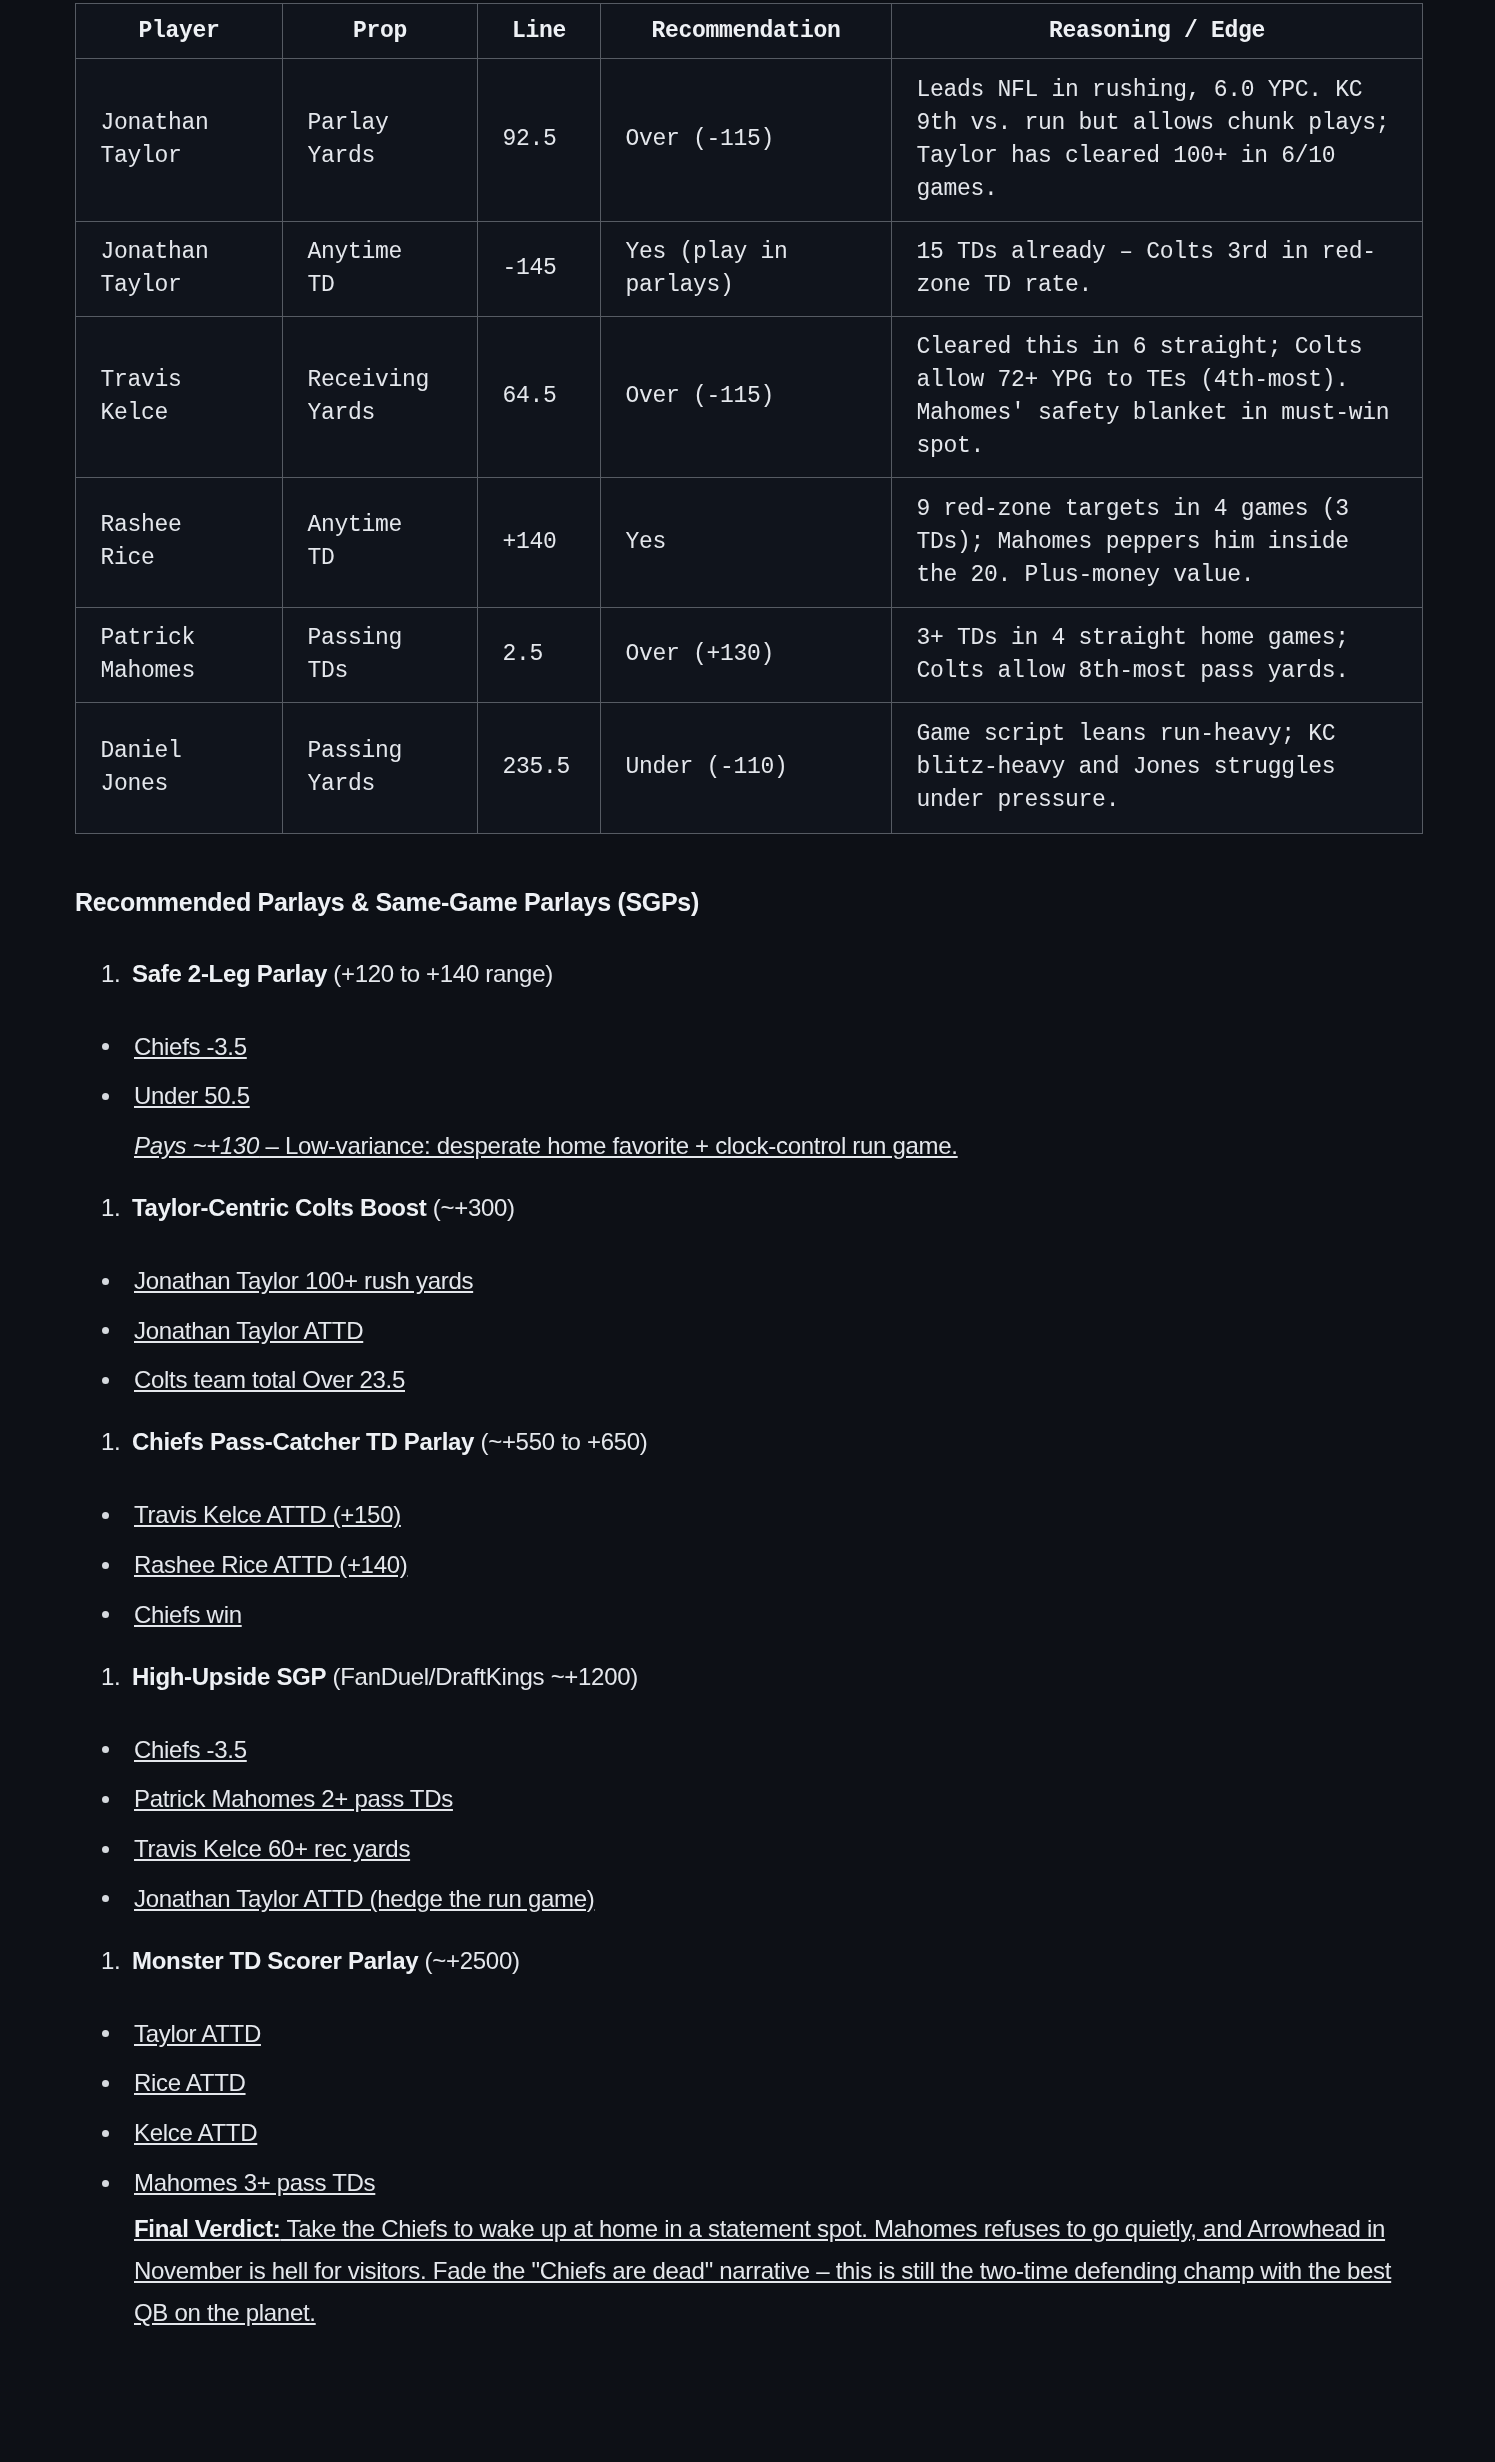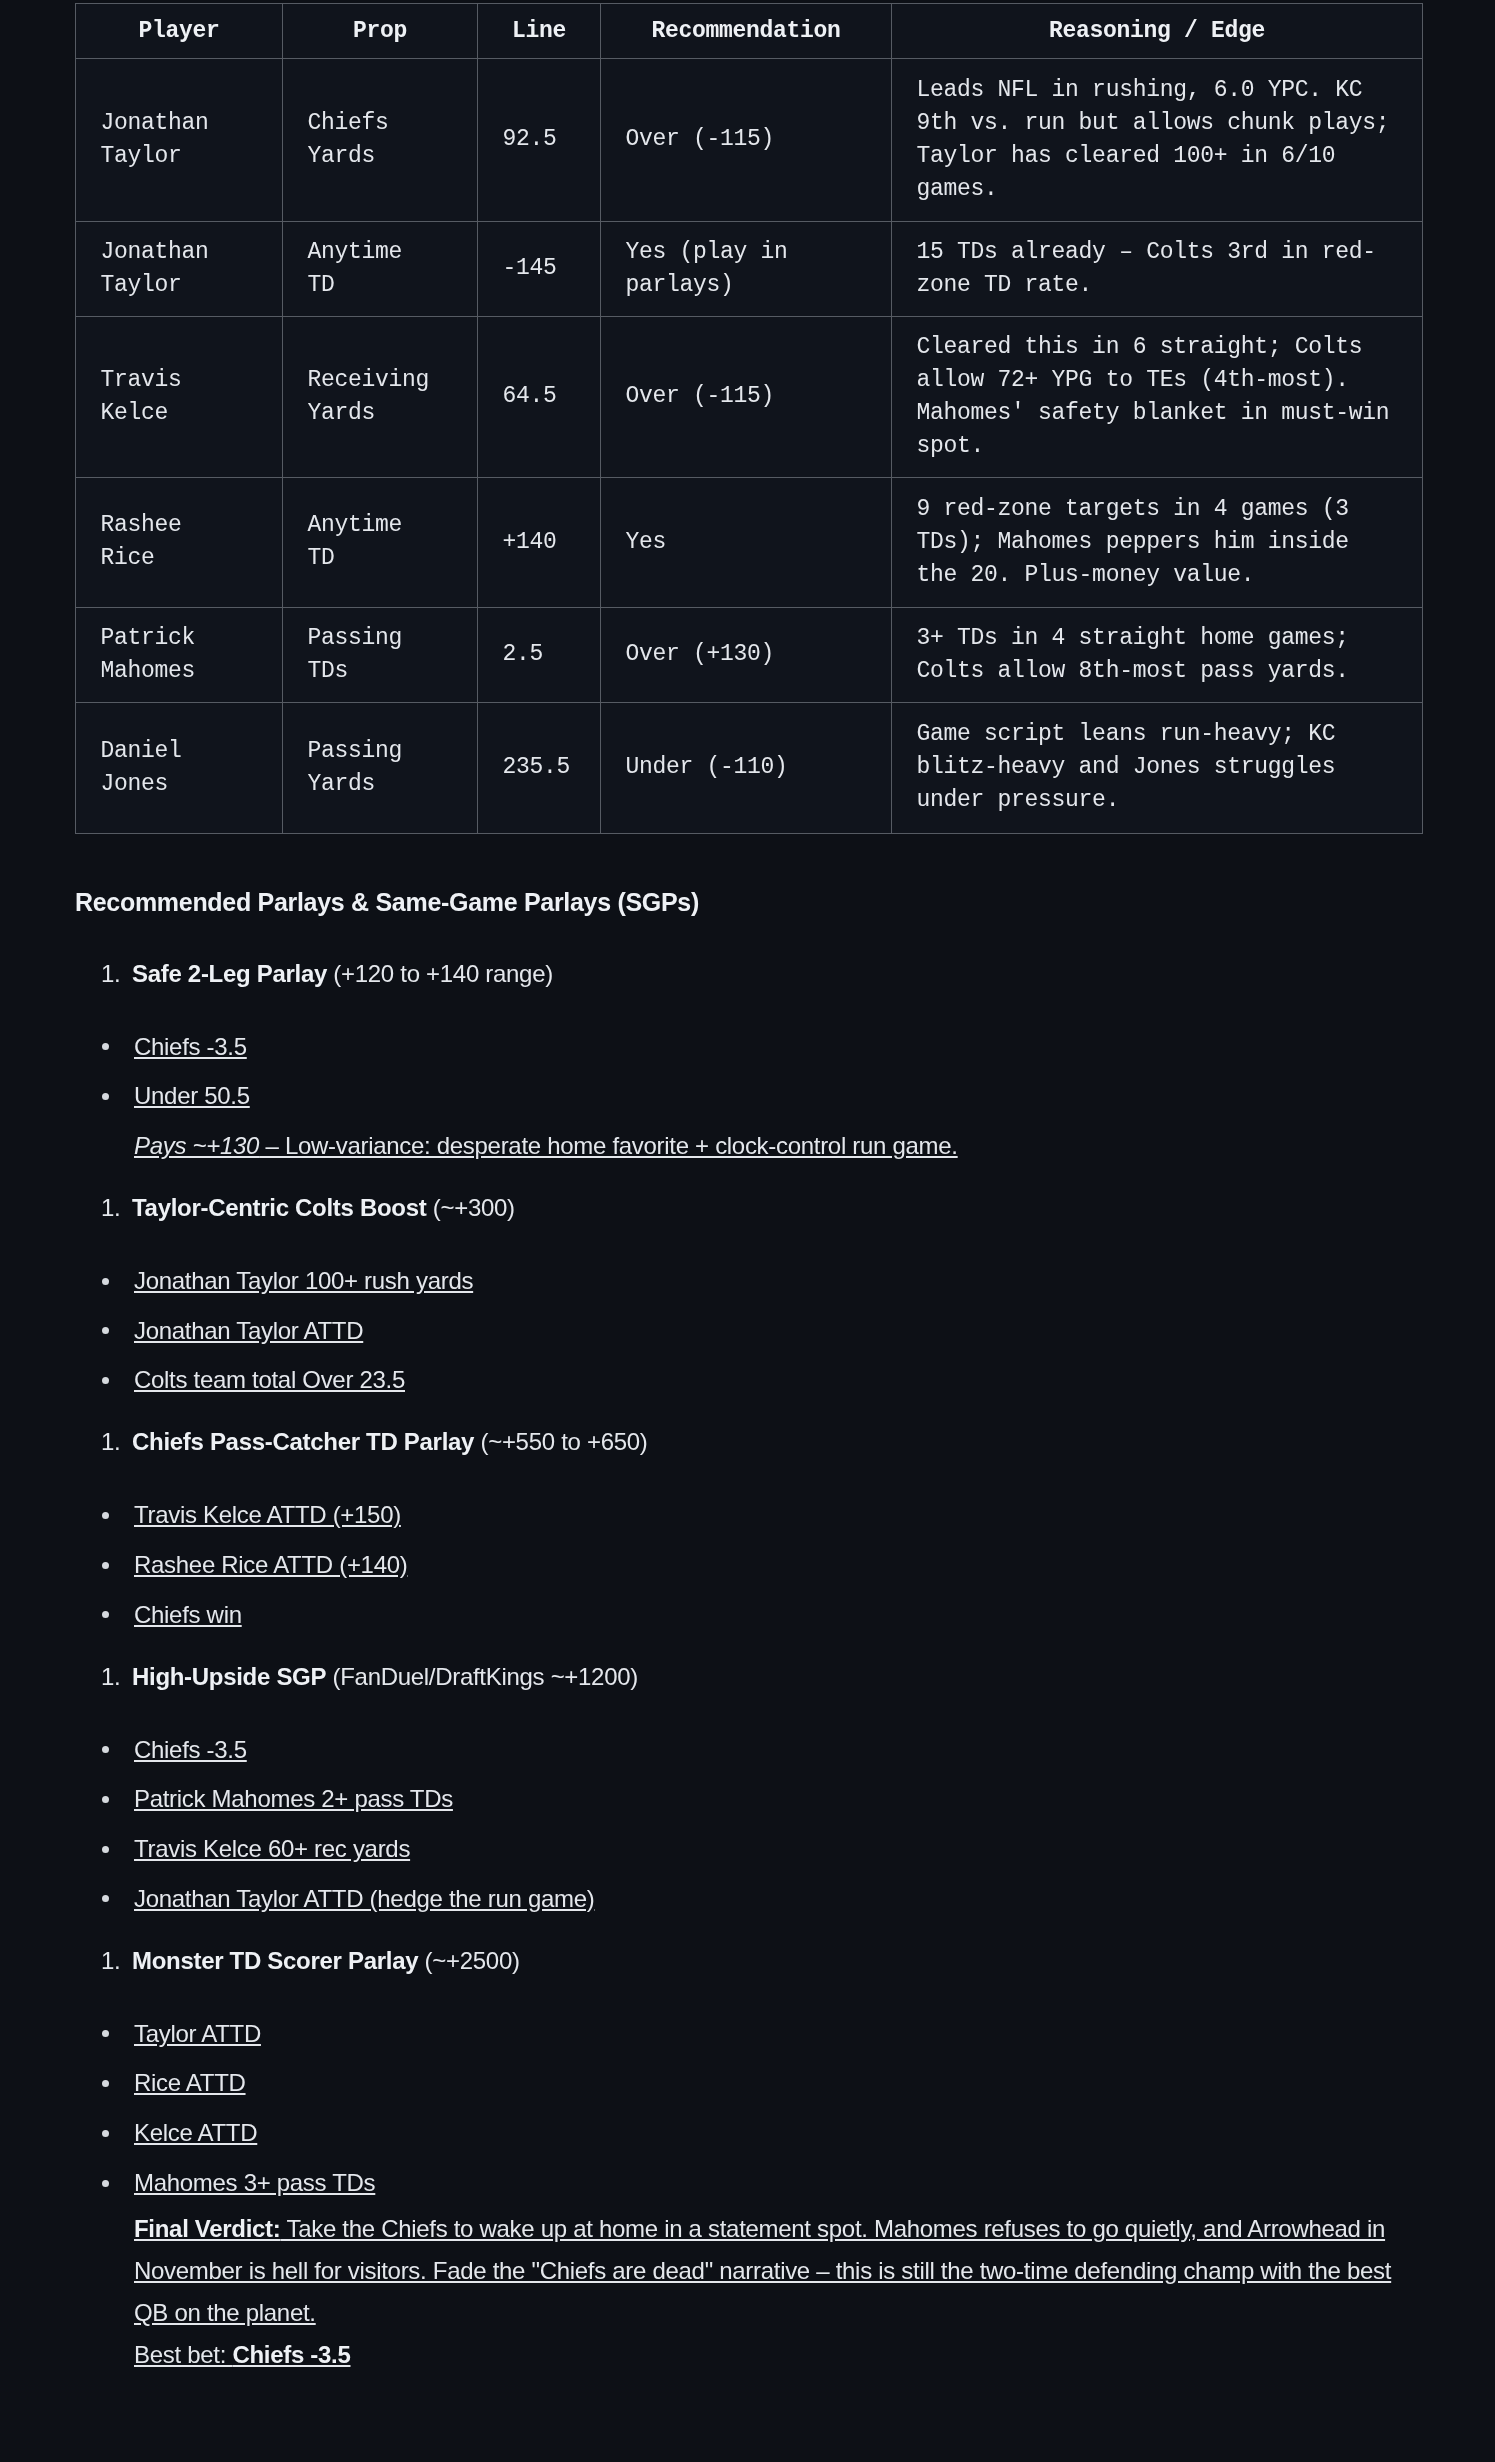--- a/index.html
+++ b/index.html
@@ -79,21 +79,21 @@
         <th>Player</th>
         <th>Prop</th>
         <th>Line</th>
         <th>Recommendation</th>
         <th>Reasoning / Edge</th>
       </tr>
     </thead>
     <tbody>
       <tr class="r0">
         <td class="c-player">Jonathan Taylor</td>
-        <td class="c-prop">Chiefs Yards</td>
+        <td class="c-prop">Parlay Yards</td>
         <td class="c-line">92.5</td>
         <td class="c-rec">Over (-115)</td>
         <td class="c-reason">Leads NFL in rushing, 6.0 YPC. KC 9th vs. run but allows chunk plays; Taylor has cleared 100+ in 6/10 games.</td>
       </tr>
       <tr class="r1">
         <td class="c-player">Jonathan Taylor</td>
         <td class="c-prop">Anytime TD</td>
         <td class="c-line">-145</td>
         <td class="c-rec">Yes (play in parlays)</td>
         <td class="c-reason">15 TDs already – Colts 3rd in red-zone TD rate.</td>
@@ -171,18 +171,17 @@
 
   <div class="parlay-head">
     <span class="num">1.</span><span class="pname">Monster TD Scorer Parlay</span><span class="suffix"> (~+2500)</span>
   </div>
   <ul class="legs">
     <li><span class="dot"></span><span>Taylor ATTD</span></li>
     <li><span class="dot"></span><span>Rice ATTD</span></li>
     <li><span class="dot"></span><span>Kelce ATTD</span></li>
     <li><span class="dot"></span><span>Mahomes 3+ pass TDs</span>
       <p class="verdict"><strong>Final Verdict:</strong><span> Take the Chiefs to wake up at home in a statement spot. Mahomes refuses to go quietly, and Arrowhead in November is hell for visitors. Fade the "Chiefs are dead" narrative – this is still the two-time defending champ with the best QB on the planet.</span></p>
-      <p class="bestbet"><span>Best bet: </span><strong>Chiefs -3.5</strong></p>
     </li>
   </ul>
 
 </div>
 
 
 </body></html>

